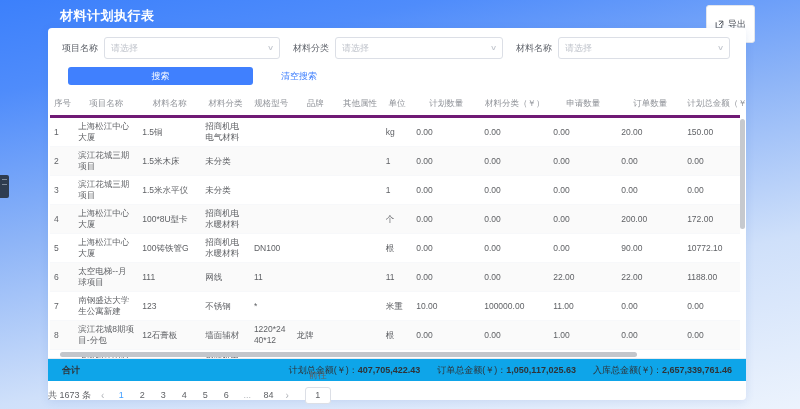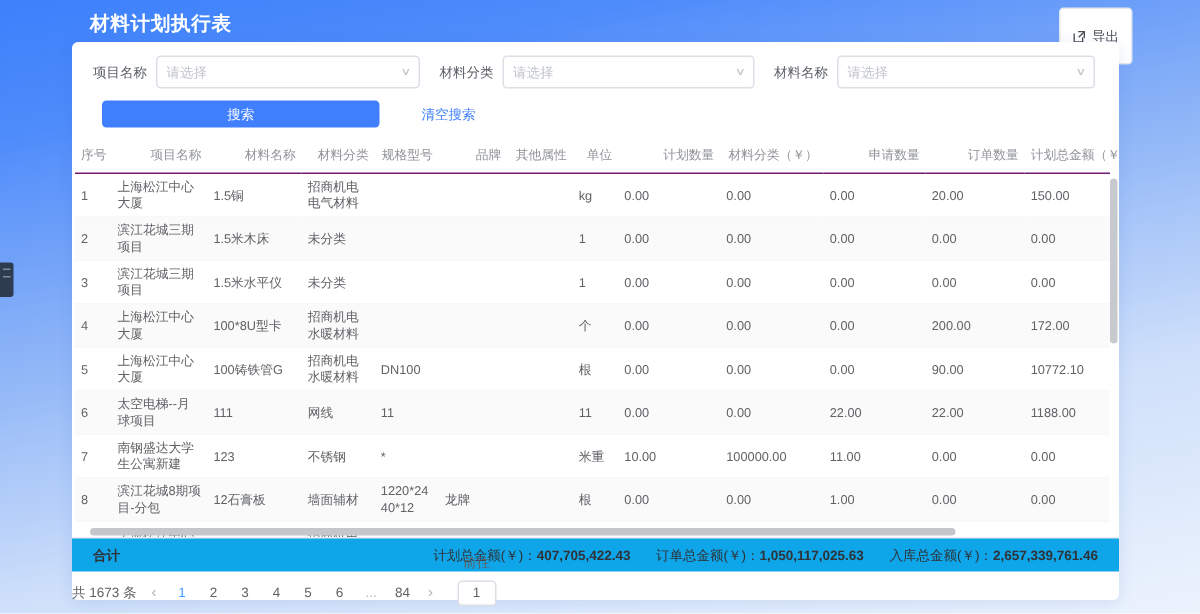--- a/index.html
+++ b/index.html
@@ -48,22 +48,22 @@
   .search-btn {
     width: 185px; height: 18px; background: #4080fe; color: #fff; border: none;
     border-radius: 3px; font-size: 9px; cursor: pointer;
     font-family: "Liberation Sans", sans-serif;
   }
   .clear-link { margin-left: 28px; font-size: 9px; color: #4080fe; cursor: pointer; }
   
   .table-wrap { position: relative; margin-top: 8px; height: 275px; overflow: hidden; }
   table { border-collapse: collapse; table-layout: fixed; width: 690px; margin-left: 2px; font-size: 8.5px; }
   thead th {
-    text-align: right; font-weight: normal; color: #909399;
-    padding: 5px 4px; border-bottom: 1px solid #701a75; white-space: nowrap;
+    text-align: center; font-weight: normal; color: #909399;
+    padding: 5px 4px; border-bottom: 3px solid #701a75; white-space: nowrap;
   }
   tbody td {
     color: #606266; padding: 3px 4px; height: 28px; line-height: 11px;
     vertical-align: middle; white-space: pre-line; word-break: break-all;
     border-bottom: 1px solid #f7f8fa;
   }
   tbody tr:nth-child(even) { background: #fafafa; }
   .vscroll {
     position: absolute; right: 1px; top: 26px; width: 5px; height: 110px;
     background: #c6c9ce; border-radius: 3px;

